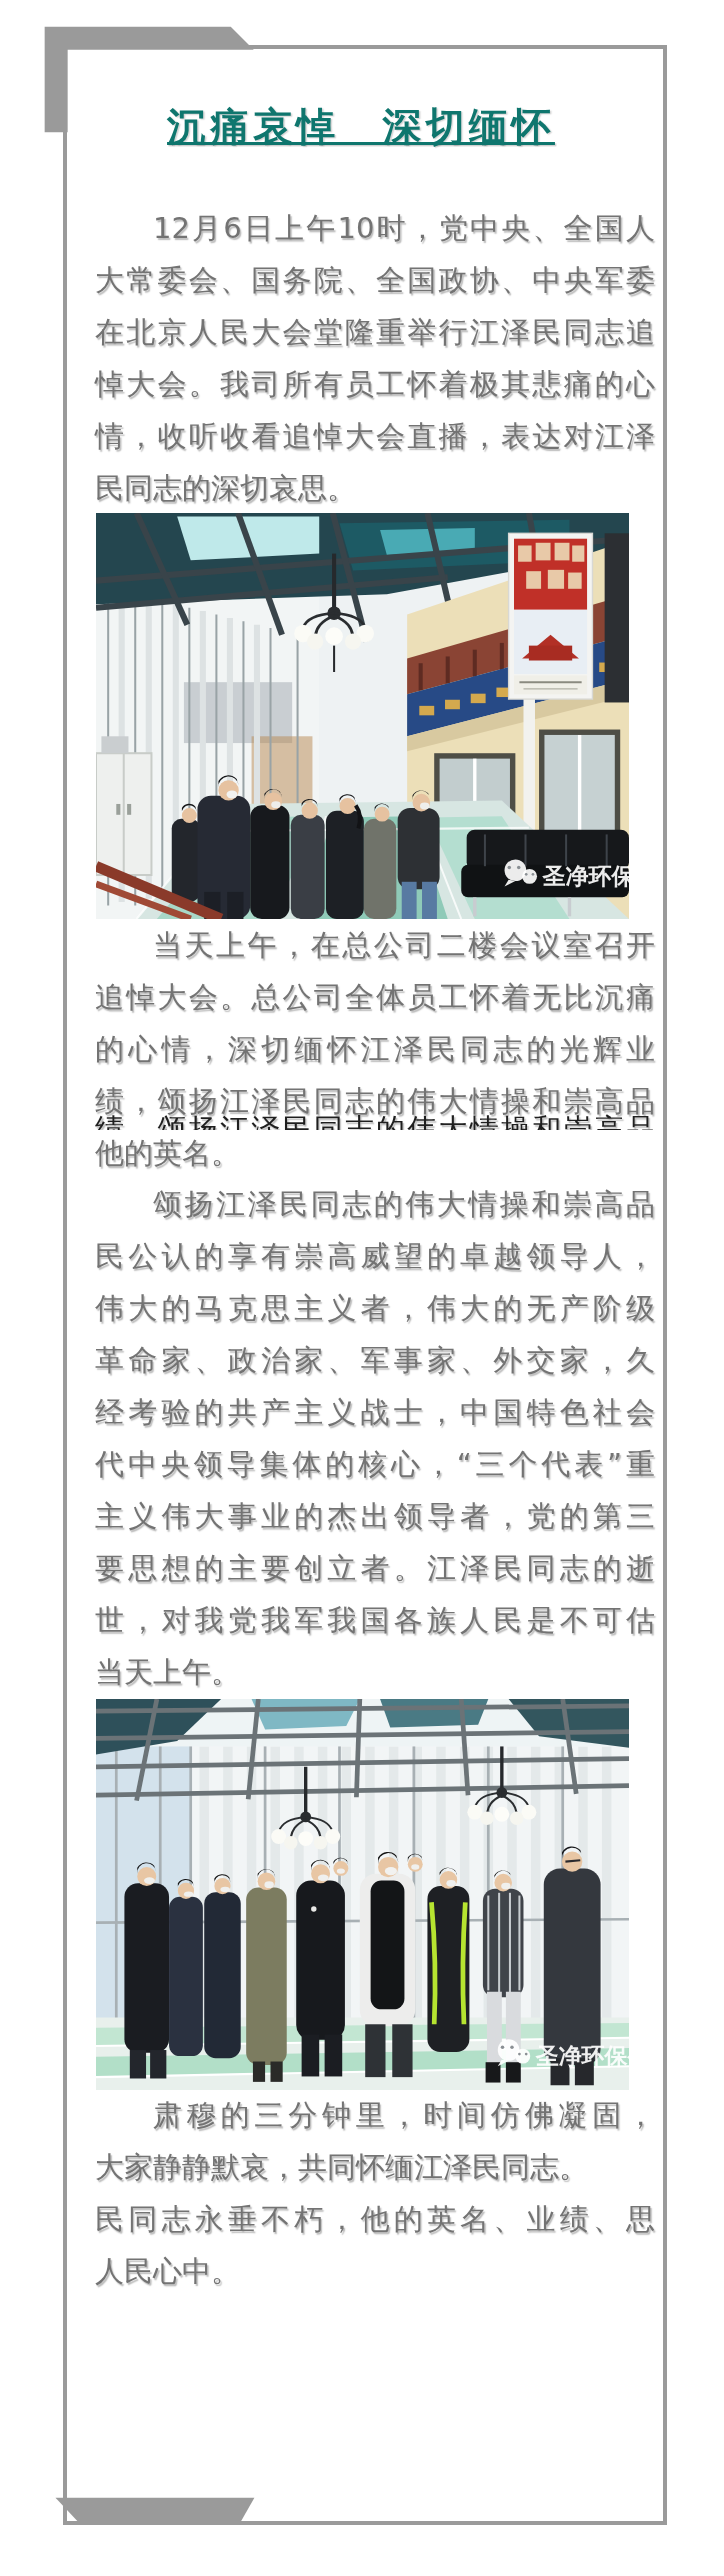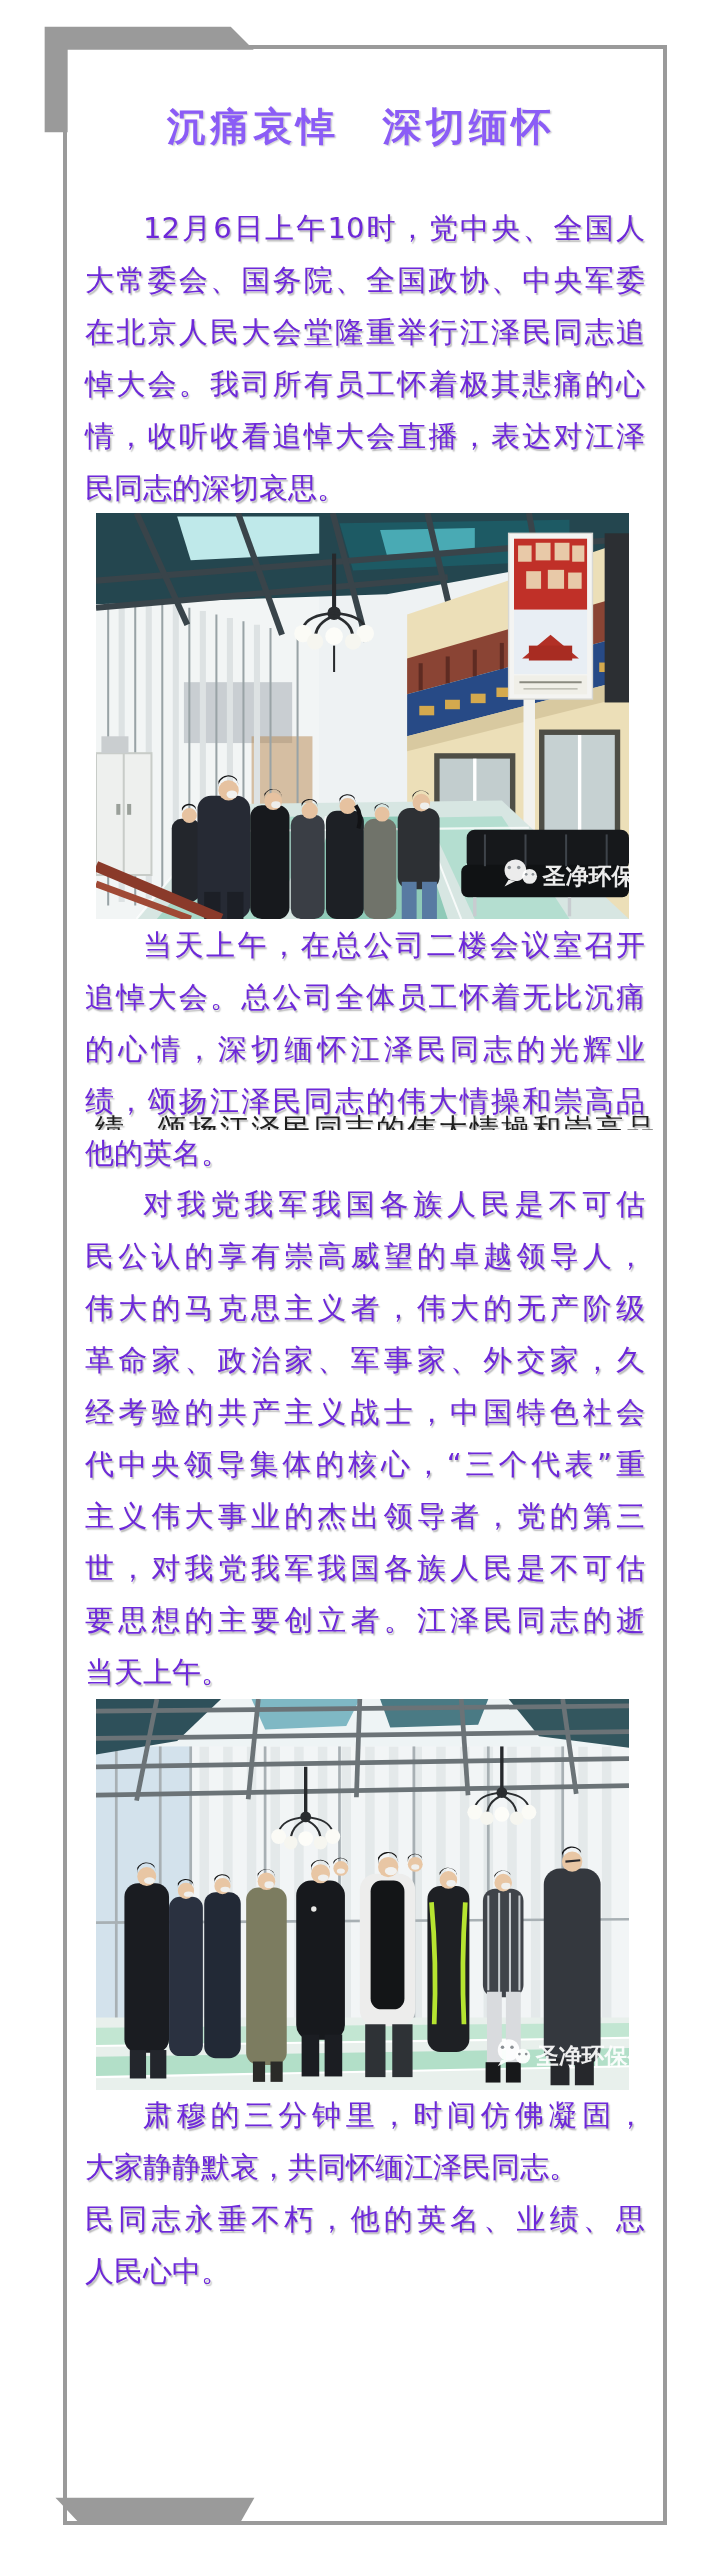--- a/index.html
+++ b/index.html
@@ -4,24 +4,24 @@
 <style>
   html,body{margin:0;padding:0;background:#ffffff;}
   #page{position:relative;width:724px;height:2576px;background:#ffffff;overflow:hidden;
         font-family:"DejaVu Sans","Liberation Sans",sans-serif;}
   
   .frame-line{position:absolute;left:63px;top:45px;width:604px;height:2480px;
               box-sizing:border-box;border:4.7px solid #9a9a9a;}
   .bracket{position:absolute;left:0;top:0;width:724px;height:2576px;pointer-events:none;}
   
   .title{position:absolute;left:0;top:100px;width:722px;text-align:center;
-         font-size:39px;font-weight:bold;letter-spacing:4.1px;color:#8b5cf6;
-         text-shadow:1.4px 1.4px 1.4px rgba(0,0,0,0.18);}
+         font-size:39px;font-weight:bold;letter-spacing:4.1px;color:#0f766e;
+         text-shadow:1.4px 1.4px 1.4px rgba(0,0,0,0.18);text-decoration:underline;}
   
-  .para{position:absolute;left:85px;width:560px;color:#6d28d9;font-size:29px;
+  .para{position:absolute;left:95px;width:560px;color:#737373;font-size:29px;
         text-shadow:1.4px 2px 1.4px rgba(0,0,0,0.28);}
   .para .tline{height:52px;line-height:52px;text-align:justify;text-align-last:justify;
                white-space:nowrap;}
   .para .tline.first{text-indent:58px;}
   .para .tline.last{text-align-last:left;}
   #para1{top:202px;}
   #para2{top:919px;}
   #para3{top:1178px;}
   #para4{top:2089px;}
   #para5{top:2193px;}
@@ -285,29 +285,29 @@
 
   <div class="para" id="para2">
       <div class="tline first">当天上午，在总公司二楼会议室召开</div>
       <div class="tline">追悼大会。总公司全体员工怀着无比沉痛</div>
       <div class="tline">的心情，深切缅怀江泽民同志的光辉业</div>
       <div class="tline">绩，颂扬江泽民同志的伟大情操和崇高品</div>
       <div class="tline last">他的英名。</div>
     </div>
   <div class="ghost-line">绩，颂扬江泽民同志的伟大情操和崇高品</div>
   <div class="para" id="para3">
-      <div class="tline first">对我党我军我国各族人民是不可估</div>
+      <div class="tline first">颂扬江泽民同志的伟大情操和崇高品</div>
       <div class="tline">民公认的享有崇高威望的卓越领导人，</div>
       <div class="tline">伟大的马克思主义者，伟大的无产阶级</div>
       <div class="tline">革命家、政治家、军事家、外交家，久</div>
       <div class="tline">经考验的共产主义战士，中国特色社会</div>
       <div class="tline">代中央领导集体的核心，“三个代表”重</div>
       <div class="tline">主义伟大事业的杰出领导者，党的第三</div>
+      <div class="tline">要思想的主要创立者。江泽民同志的逝</div>
       <div class="tline">世，对我党我军我国各族人民是不可估</div>
-      <div class="tline">要思想的主要创立者。江泽民同志的逝</div>
       <div class="tline last">当天上午。</div>
     </div>
 
   <div class="photo" id="photo2">
     <svg viewBox="0 0 788 577" preserveAspectRatio="none" xmlns="http://www.w3.org/2000/svg">
       <rect x="0" y="0" width="788" height="577" fill="#f2f5f6"></rect>
 
       <g>
         <rect x="0" y="60" width="140" height="440" fill="#d3e2ec"></rect>
         <g stroke="#e4e9ea" stroke-width="14">

